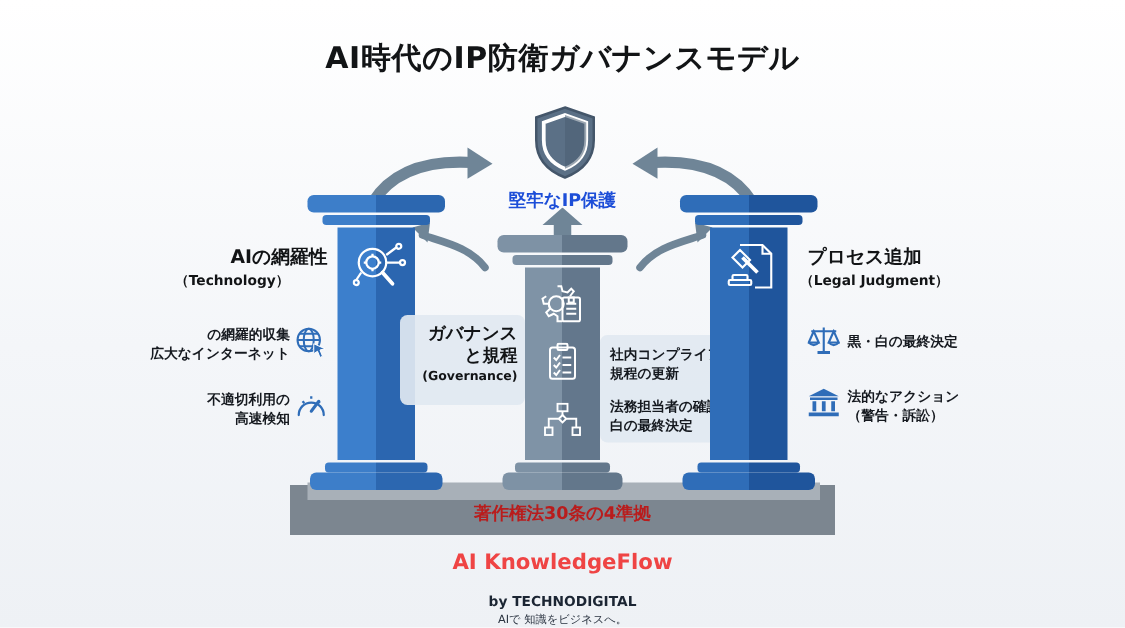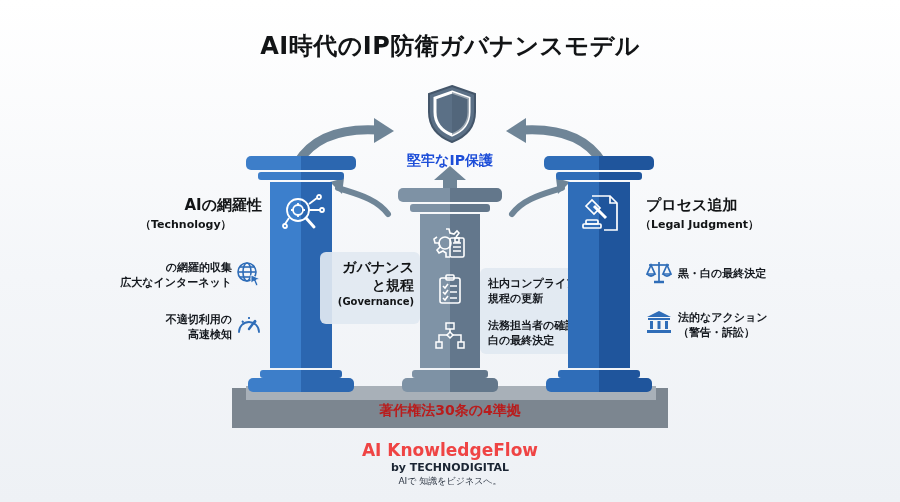--- a/index.html
+++ b/index.html
@@ -44,21 +44,21 @@
   }
   .panel {
     background: rgba(225, 232, 241, 0.92);
     border-radius: 6px;
   }
   .h-label { font-size: 15px; font-weight: bold; color: #121416; }
   .sub-label { font-size: 11px; color: #121416; font-weight: bold; }
   .item-text { font-size: 11px; font-weight: bold; color: #15191f; line-height: 15px; }
   .brand { left: 300px; top: 440px; width: 300px; text-align: center; }
   .brand-name { font-size: 17px; font-weight: bold; color: #ef4444; }
-  .brand-by { font-size: 11px; font-weight: bold; color: #1b2533; margin-top: 1px; text-align: center; }
+  .brand-by { font-size: 11px; font-weight: bold; color: #1b2533; margin-top: 15px; text-align: center; }
   .brand-tag { font-size: 9px; color: #2a3340; margin-top: 1px; }
   svg { display: block; }
 </style>
 </head>
 <body>
 
 <div class="abs title">AI時代のIP防衛ガバナンスモデル</div>
 
 <div class="abs shield">
   <svg width="54" height="60" viewBox="0 0 54 60">

